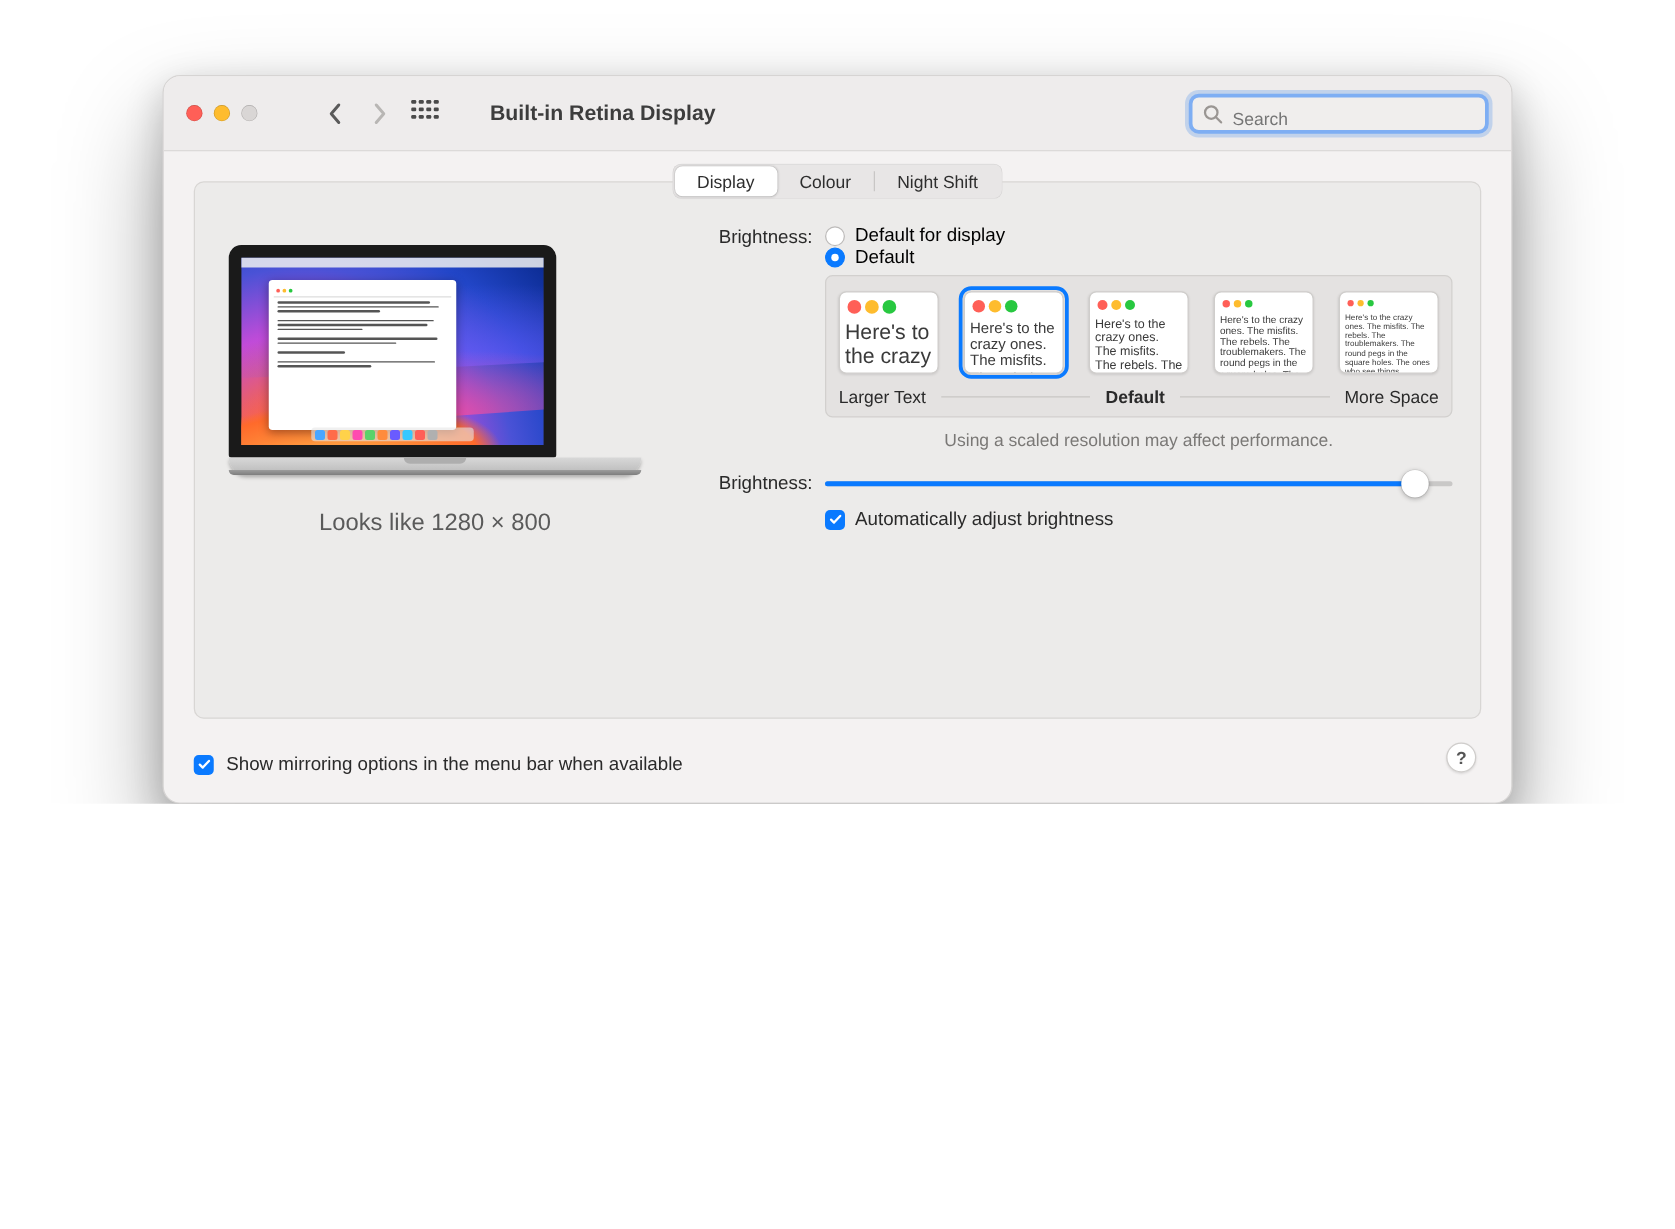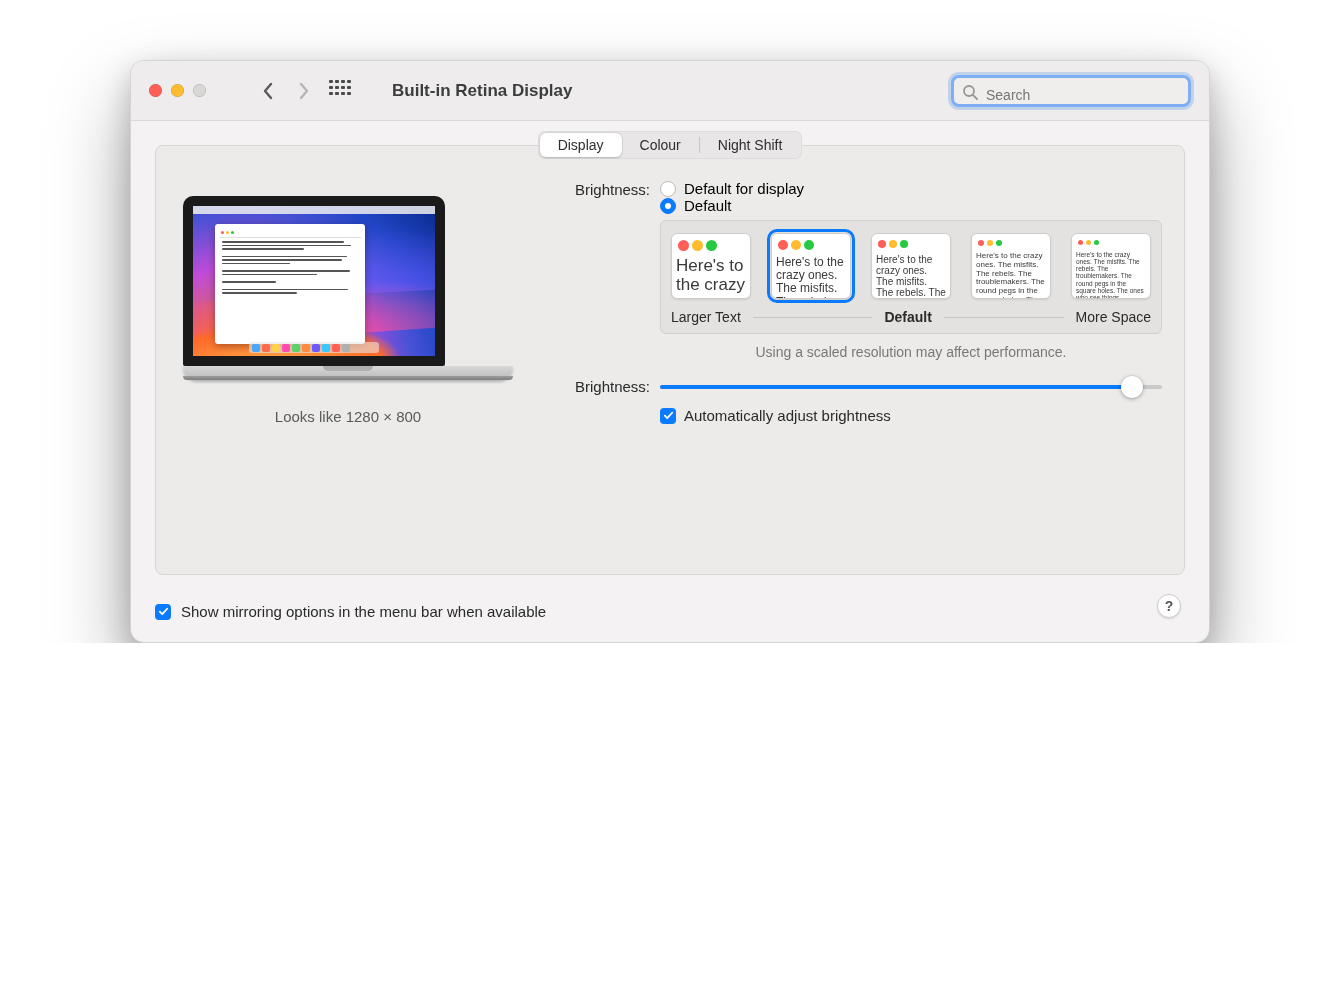--- a/index.html
+++ b/index.html
@@ -120,21 +120,21 @@
     width: 330px; height: 14px;
     background: linear-gradient(#d8d8d8, #b8b8b8);
     border-radius: 0 0 18px 18px;
     margin: 0 auto;
     position: relative;
     box-shadow: 0 2px 3px rgba(0,0,0,.25);
   }
   .macbook-base::before { content: ""; position: absolute; top: 0; left: 50%; transform: translateX(-50%); width: 50px; height: 5px; background: #aeaeae; border-radius: 0 0 6px 6px; }
   .macbook-base::after { content:""; position:absolute; left:0; right:0; bottom:0; height:4px; background: linear-gradient(#9c9c9c, #7e7e7e); border-radius: 0 0 18px 18px;}
 
-  .looks-like { margin-top: 28px; font-size: 15px; color: #5a5a5a; }
+  .looks-like { margin-top: 28px; font-size: 19px; color: #5a5a5a; }
 
   
   .settings-col { flex: 1; padding-top: 4px; }
   .row { display: flex; align-items: flex-start; font-size: 15px; margin-bottom: 6px; }
   .row-label { width: 142px; text-align: right; color: #2a2a2a; padding-right: 10px; padding-top: 1px; }
   .radios { display: flex; flex-direction: column; gap: 0; }
   .radio { display: flex; align-items: center; gap: 8px; cursor: pointer; }
   .radio-circle { width: 16px; height: 16px; border-radius: 50%; border: 1px solid #bdbbba; background: #fff; display:flex; align-items:center; justify-content:center;}
   .radio.selected .radio-circle { background: #0a7aff; border-color: #0a7aff; }
   .radio.selected .radio-circle::after { content:""; width:6px; height:6px; border-radius:50%; background:#fff; }

